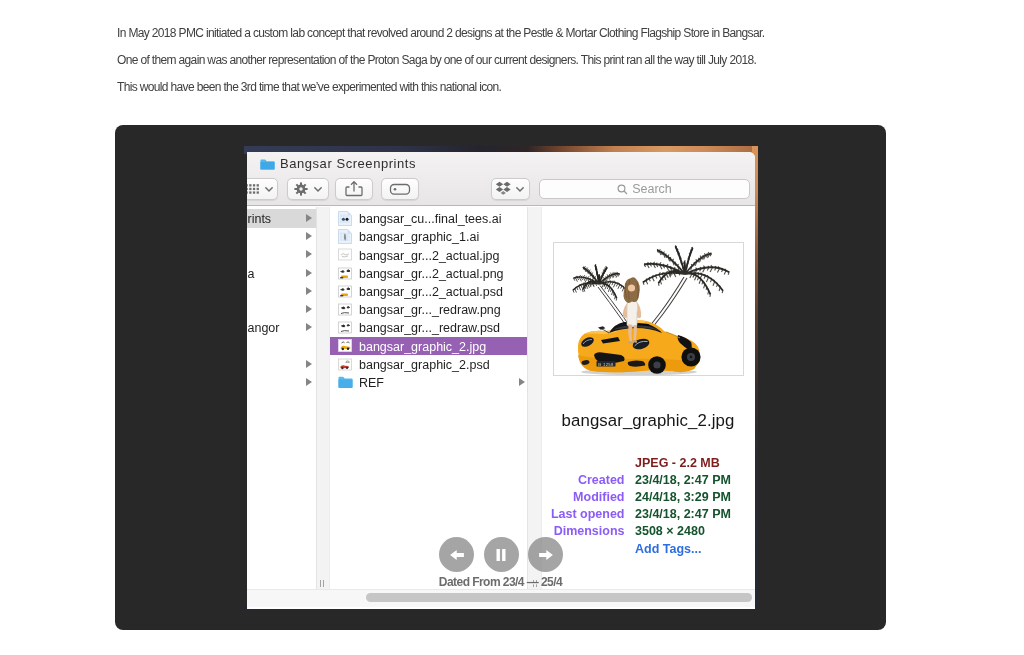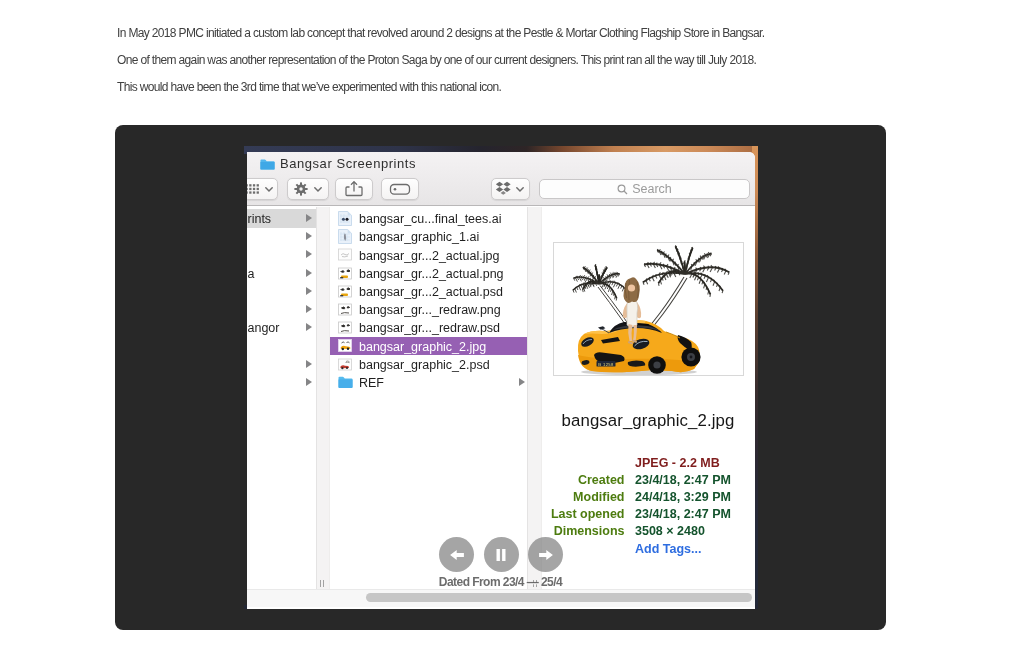--- a/index.html
+++ b/index.html
@@ -37,21 +37,21 @@
 .frow { position:absolute; left:83px; width:196.5px; height:18.2px; }
 .frow svg { position:absolute; left:8px; top:1.5px; }
 .frow span { position:absolute; left:29px; top:2.8px; font-size:12.5px; color:#1f1f1f; white-space:nowrap; }
 .rowhl-gray { background:#d9d9d9; }
 .rowhl-purple { background:#9660b3; }
 .rowhl-purple span { color:#ffffff; }
 .tri { position:absolute; width:0; height:0; border-left:6.2px solid #858587; border-top:4.2px solid transparent; border-bottom:4.2px solid transparent; }
 
 .pvbox { position:absolute; left:306px; top:90.5px; width:190.5px; height:134px; background:#fff; border:1px solid #d8d8d8; }
 .pvname { position:absolute; left:294px; top:259px; width:214px; text-align:center; font-size:16.8px; color:#161616; letter-spacing:0.1px; }
-.mlabel { position:absolute; left:294px; width:83.5px; text-align:right; font-size:12.5px; color:#4d7c0f; font-weight:bold; }
+.mlabel { position:absolute; left:294px; width:83.5px; text-align:right; font-size:12.5px; color:#8b5cf6; font-weight:bold; }
 .mval { position:absolute; left:388px; font-size:12.5px; color:#14532d; font-weight:bold; white-space:nowrap; }
 
 .hsb { position:absolute; left:0; top:437.5px; width:508px; height:17.5px; background:#f7f7f7; border-top:1px solid #e9e9e9; }
 .hthumb { position:absolute; left:119px; top:3px; width:386px; height:9px; background:#c6c6c6; border-radius:4.5px; }
 .chandle { position:absolute; top:428.5px; width:7px; height:6.5px; }
 .chandle i { position:absolute; top:0; width:1.4px; height:6.5px; background:#a2a2a2; }
 .chandle i.l { left:1px; } .chandle i.r { left:4.5px; }
 
 .nav { position:absolute; width:35px; height:35px; border-radius:50%; background:rgba(130,130,130,0.72); top:412px; }
 .caption { position:absolute; left:0; top:450px; width:771px; text-align:center; font-size:12px; font-weight:bold;

